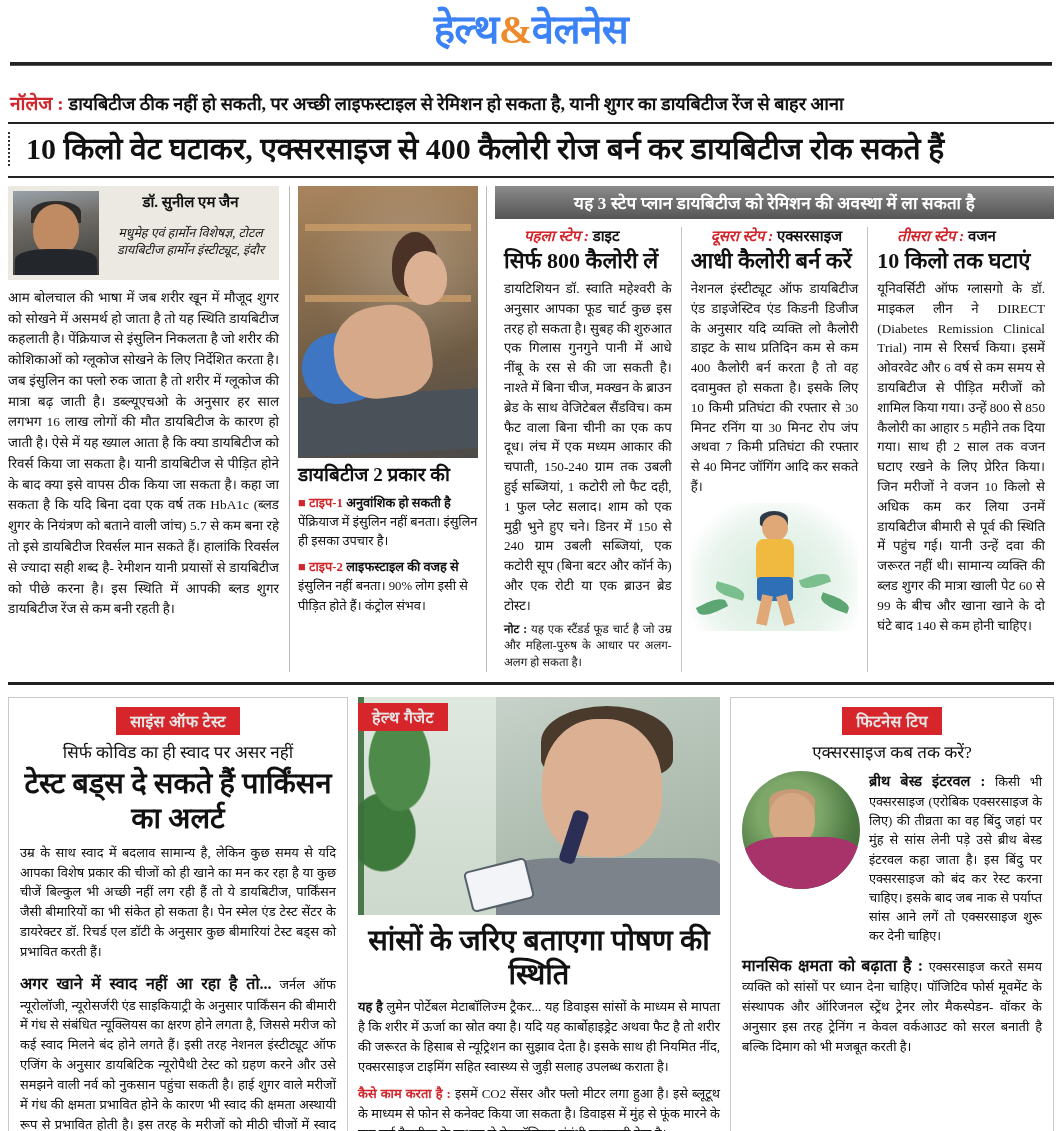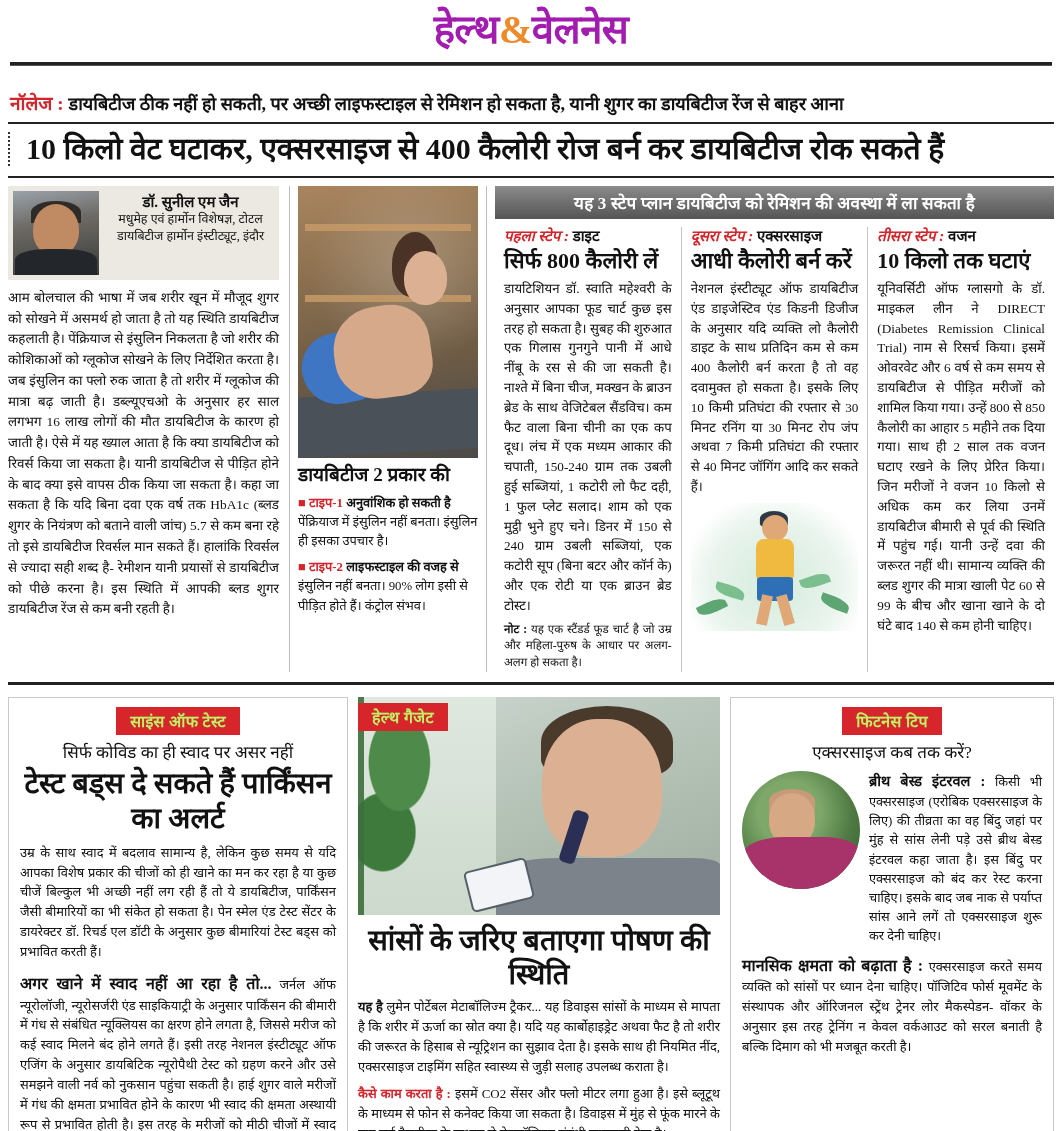--- a/index.html
+++ b/index.html
@@ -15,21 +15,21 @@
   .masthead {
     text-align: center;
     padding: 8px 0 4px 0;
   }
   .masthead-title {
     font-size: 40px;
     font-weight: bold;
     letter-spacing: -0.5px;
     line-height: 1.1;
   }
-  .mh-green { color: #a21caf; }
+  .mh-green { color: #3b82f6; }
   .mh-orange { color: #ef8a2b; }
   .mast-rule {
     border-top: 3px solid #222;
     border-bottom: 1px solid #555;
     height: 4px;
     margin: 6px 2px 0 2px;
   }
 
   
   .knowledge-strip {
@@ -122,21 +122,21 @@
     width: 50px; height: 22px; transform: translateX(-50%);
     background: #2f2b28; border-radius: 50% 50% 0 0;
   }
   .doctor-photo .body {
     position: absolute; bottom: 0; left: 50%;
     width: 82px; height: 26px; transform: translateX(-50%);
     background: #23262b; border-radius: 40% 40% 0 0;
   }
   .doctor-meta { flex: 1; text-align: center; padding-top: 2px; }
   .doctor-name { font-size: 15px; font-weight: bold; line-height: 1.2; }
-  .doctor-cred { font-size: 12.5px; line-height: 1.35; margin-top: 0; }
+  .doctor-cred { font-size: 12.5px; line-height: 1.35; margin-top: 14px; font-style: italic; }
 
   .body-text {
     font-size: 13.4px;
     line-height: 1.55;
     text-align: justify;
     text-justify: inter-word;
   }
 
   
   .col-photo { width: 196px; padding: 0 8px; }
@@ -195,21 +195,21 @@
     color: #fff;
     font-size: 17px;
     font-weight: bold;
     text-align: center;
     padding: 5px 6px;
     letter-spacing: .2px;
   }
   .steps-grid { display: flex; margin-top: 8px; }
   .step-col { flex: 1; padding: 0 9px; }
   .step-col + .step-col { border-left: 1px solid #c4c4c4; }
-  .step-kicker { font-size: 15px; line-height: 1.2; font-weight: bold; }
+  .step-kicker { font-size: 15px; line-height: 1.2; font-weight: bold; margin-left: 20px; }
   .step-kicker .lab { color: #d0262c; font-style: italic; }
   .step-head {
     font-size: 22px; font-weight: bold;
     line-height: 1.15; margin: 3px 0 6px 0;
   }
   .step-body {
     font-size: 13.2px; line-height: 1.5;
     text-align: justify;
   }
   .runner-art {
@@ -258,21 +258,21 @@
     border: 1px solid #c9c9c9;
     padding: 9px 11px 12px 11px;
     background: #fff;
   }
   .card-1 { width: 340px; }
   .card-2 { width: 362px; border: none; padding: 0; }
   .card-3 { flex: 1; }
   .cat-label {
     display: inline-block;
     background: #d6252b;
-    color: #bef264;
+    color: #e5e5e5;
     font-size: 16px;
     font-weight: bold;
     padding: 3px 14px;
     letter-spacing: .3px;
   }
   .cat-center { text-align: center; }
   .card-kicker {
     font-size: 17px;
     text-align: center;
     margin-top: 7px;

